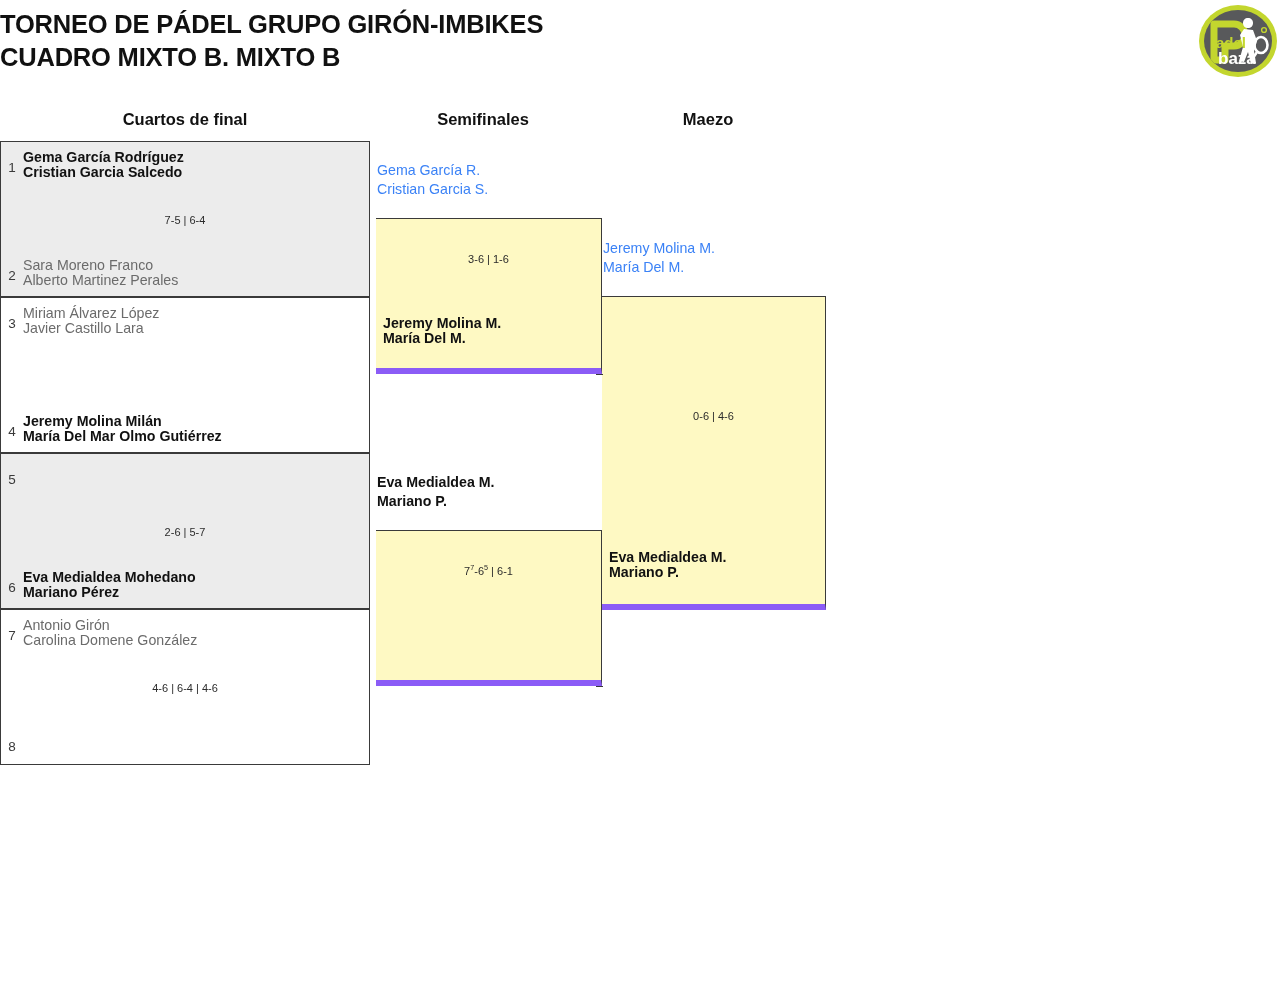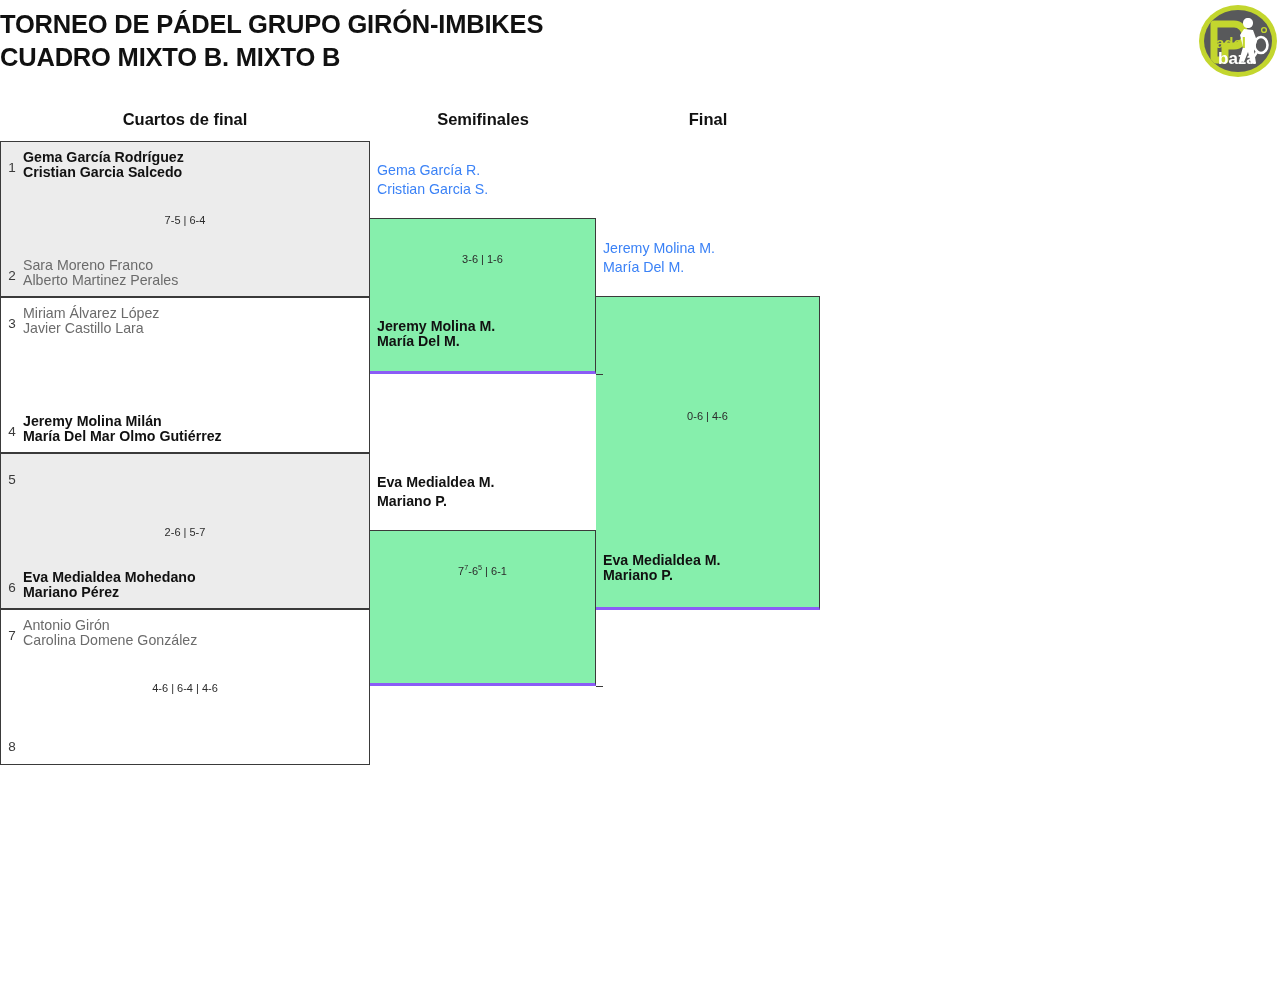--- a/index.html
+++ b/index.html
@@ -88,23 +88,24 @@
     height: 156px;
     border: 1px solid #3a3a3a;
     background: #ffffff;
   }
   .match.qf.shaded { background: #ececec; }
 
   
   .match.sf, .match.fn {
     border-top: 1px solid #3a3a3a;
     border-right: 1px solid #3a3a3a;
-    border-bottom: 3px solid #8b5cf6;
+    border-bottom: 6px solid #8b5cf6;
     border-left: none;
-    background: #86efac;
+    background: #fef9c3;
+    margin-left: 6px;
   }
   .match.sf { left: 370px; width: 226px; height: 156px; }
   .match.fn { left: 596px; width: 224px; height: 314px; }
 
   
   .team {
     position: absolute;
     left: 0;
     width: 100%;
     box-sizing: border-box;
@@ -201,21 +202,21 @@
       <circle cx="60" cy="20" r="2.4" fill="none" stroke="#c3d62e" stroke-width="1.4"></circle>
 
       <text x="12" y="38" font-family="Liberation Sans, sans-serif" font-size="15" font-weight="bold" fill="#c3d62e">adel</text>
       <text x="14" y="54" font-family="Liberation Sans, sans-serif" font-size="17" font-weight="bold" fill="#ffffff">baza</text>
     </svg>
   </div>
 </div>
 
 <div class="round-header" id="round-header-0">Cuartos de final</div>
 <div class="round-header" id="round-header-1">Semifinales</div>
-<div class="round-header" id="round-header-2">Final</div>
+<div class="round-header" id="round-header-2">Maezo</div>
 
 <div id="bracket">
 
   <div class="match qf shaded" style="top:0px">
     <div class="team top winner">
       <span class="seed">1</span>
       <span class="players">Gema García Rodríguez
 Cristian Garcia Salcedo</span>
     </div>
     <div class="score" style="top:69px">7-5 | 6-4</div>

